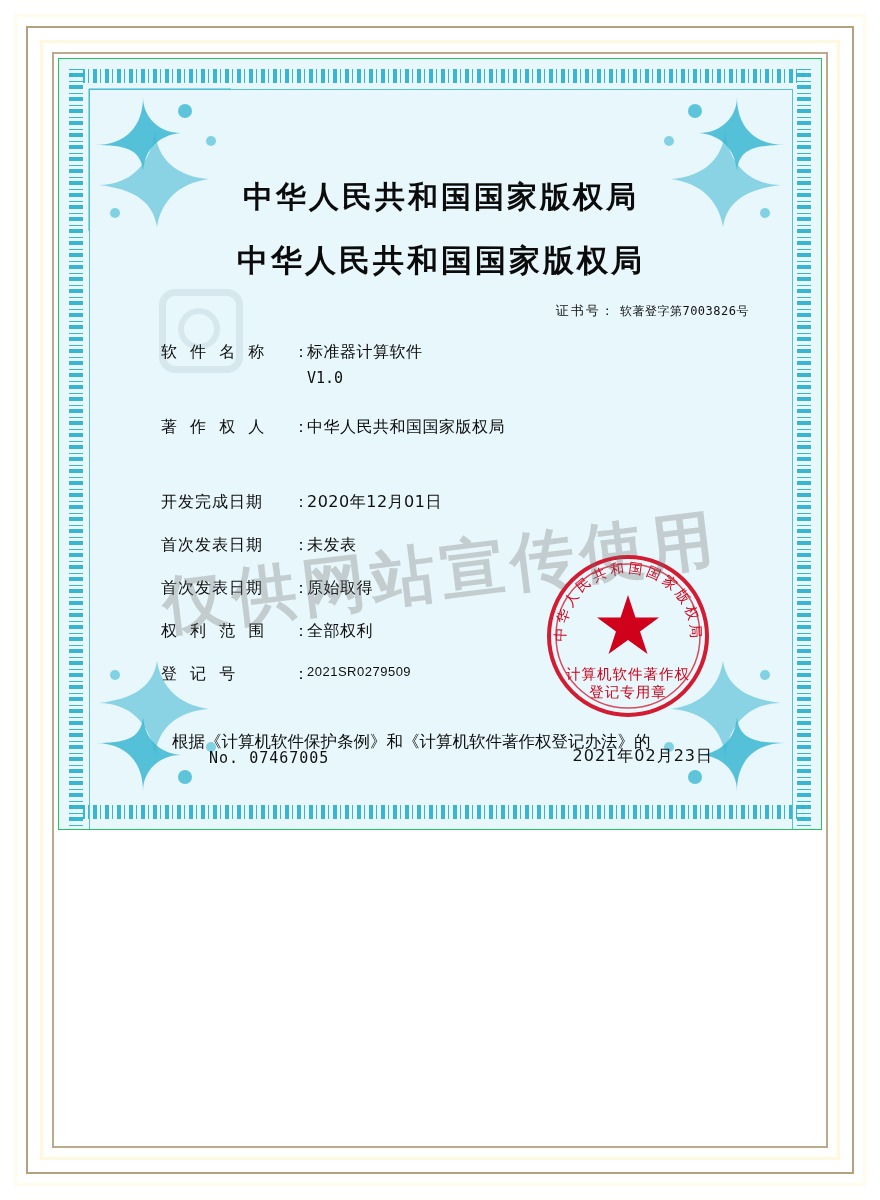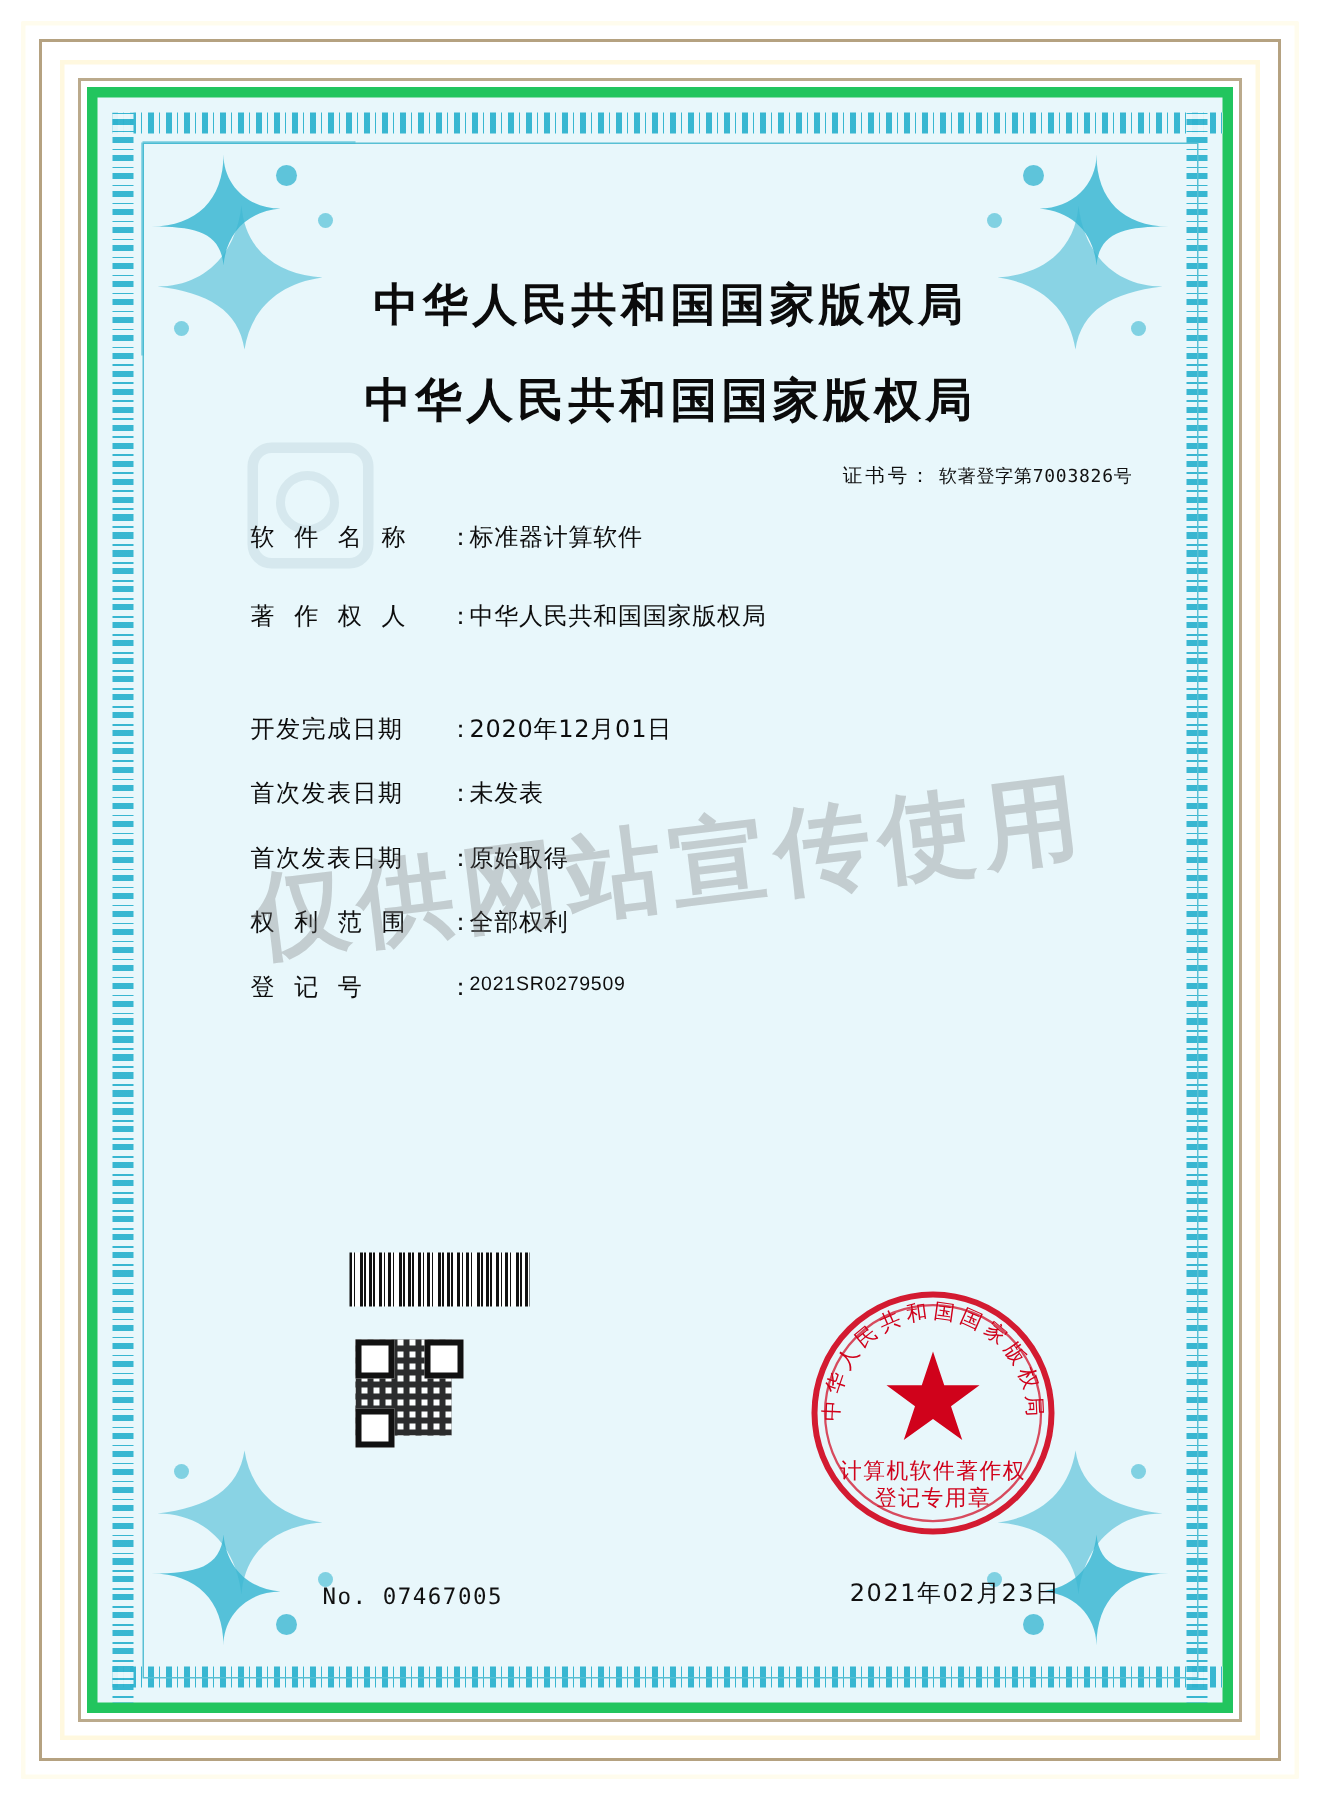--- a/index.html
+++ b/index.html
@@ -94,24 +94,24 @@
   }
   .ridge4 {
     left: 52px; top: 52px; width: 776px; height: 1096px;
     border: 2px solid rgba(120,85,25,0.5);
   }
 
   
   .inner-page {
     position: absolute;
     left: 58px; top: 58px;
-    width: 764px; height: 1084px;
+    width: 764px; height: 772px;
     background: #e8f7fb;
     box-sizing: border-box;
-    border: 7px solid #22c55e;
+    border: 1px solid #22c55e;
     overflow: hidden;
   }
 
   
   .greek-band {
     position: absolute;
     background:
       repeating-linear-gradient(90deg,
         #2fb3cf 0px, #2fb3cf 4px,
         #e8f7fb 4px, #e8f7fb 7px,
@@ -399,20 +399,21 @@
         <span class="cn-value">软著登字第7003826号</span>
       </div>
 
       <div class="field-block">
 
         <div class="field-row">
           <span class="field-label">软 件 名 称</span>
           <span class="field-colon">：</span>
           <span class="field-value">标准器计算软件</span>
         </div>
+        <div class="sub-value">V1.0</div>
 
         <div class="gap-md"></div>
 
         <div class="field-row">
           <span class="field-label">著 作 权 人</span>
           <span class="field-colon">：</span>
           <span class="field-value">中华人民共和国国家版权局</span>
         </div>
 
         <div class="gap-lg"></div>
@@ -443,20 +444,21 @@
 
         <div class="field-row row-spaced">
           <span class="field-label">登 记 号</span>
           <span class="field-colon">：</span>
           <span class="field-value mono">2021SR0279509</span>
         </div>
 
       </div>
 
       <div class="statement">
+        <div><span class="indent"></span><span>根据《计算机软件保护条例》和《计算机软件著作权登记办法》的</span></div>
       </div>
 
     </div>
 
     <div class="barcode"></div>
     <div class="qrcode"></div>
     <div class="qr-eye e1"></div>
     <div class="qr-eye e2"></div>
     <div class="qr-eye e3"></div>
 

